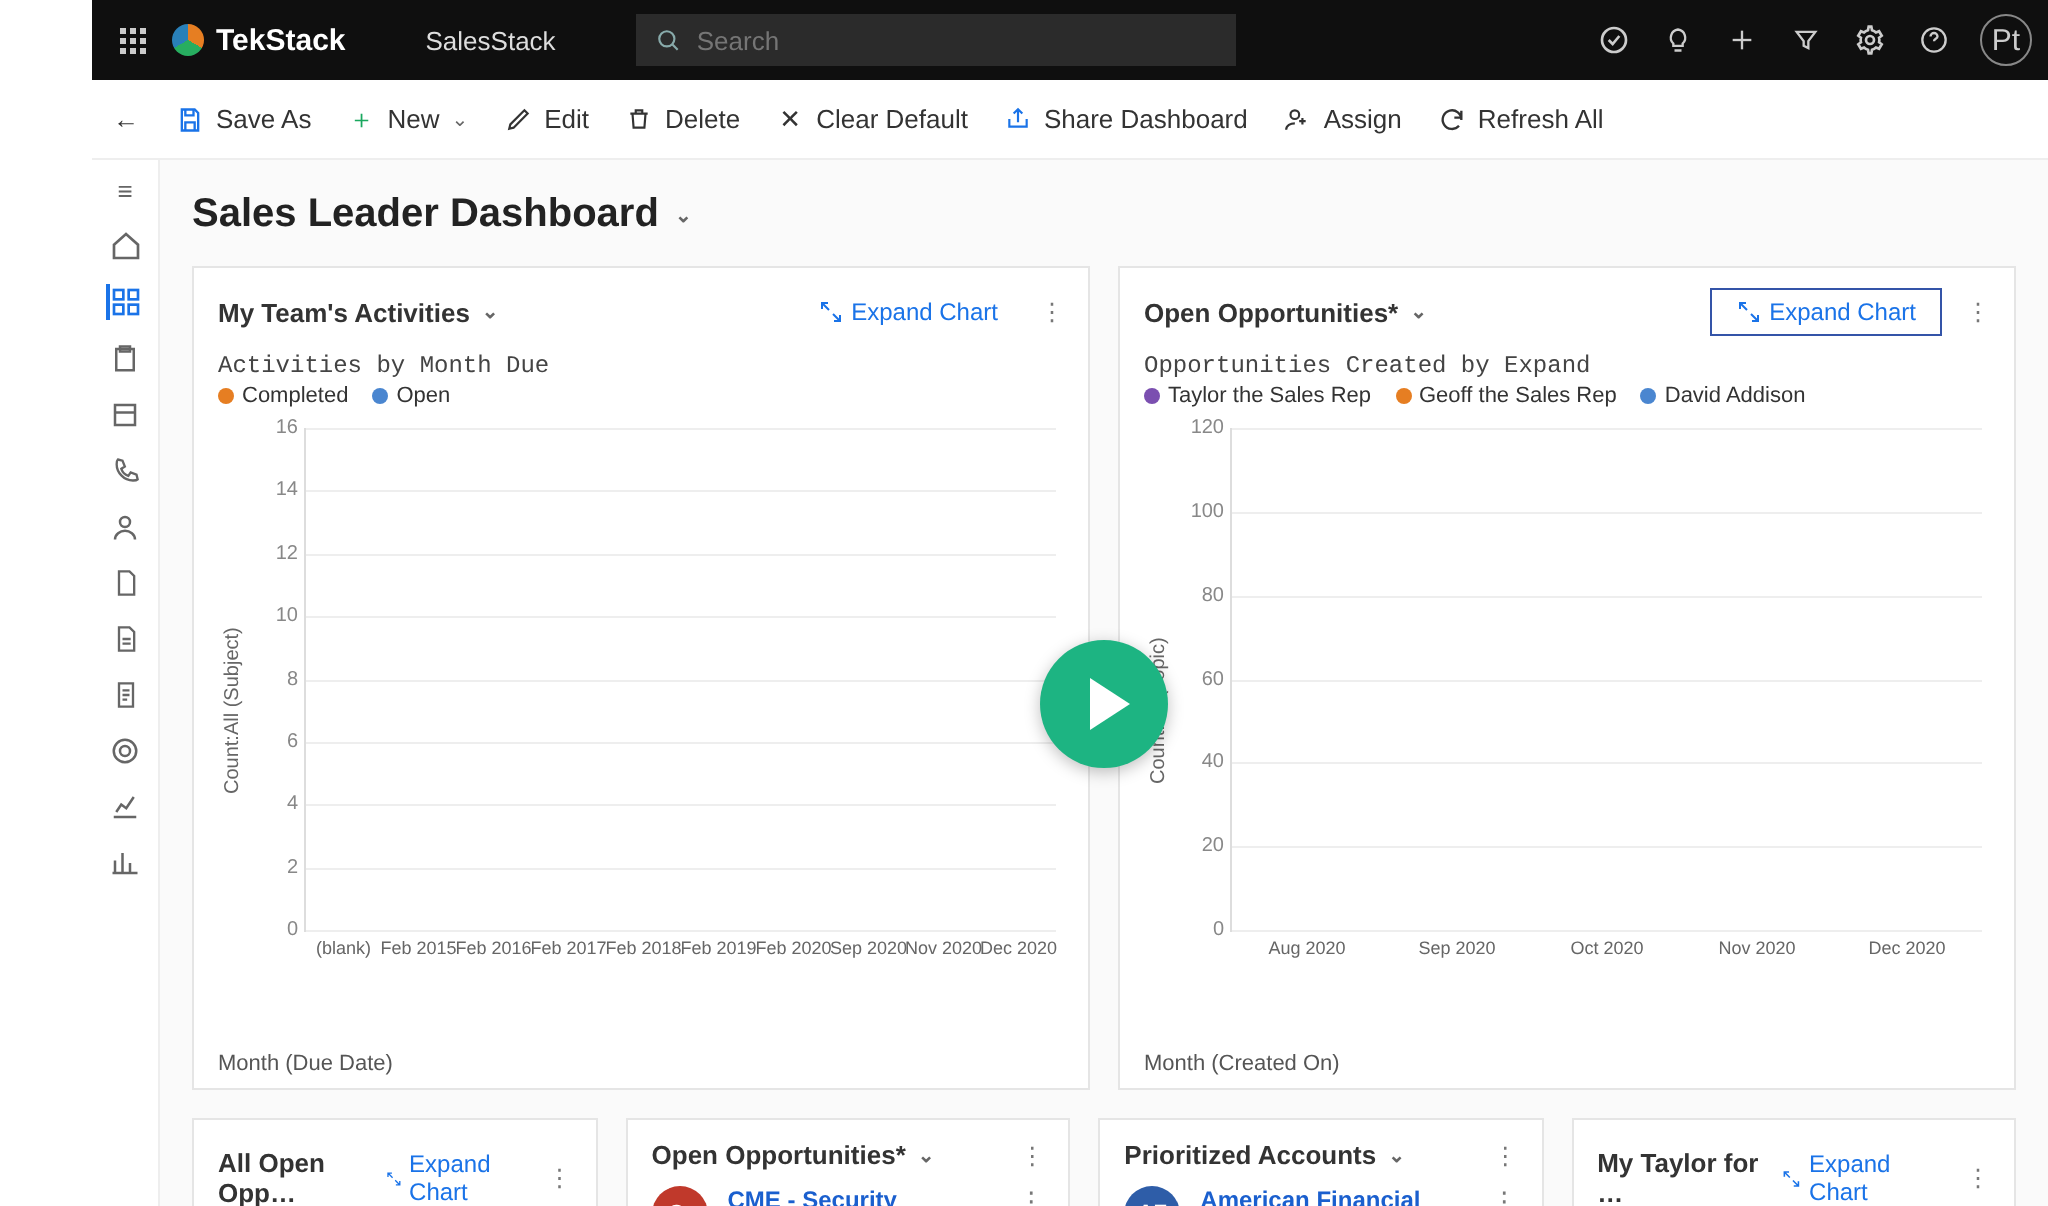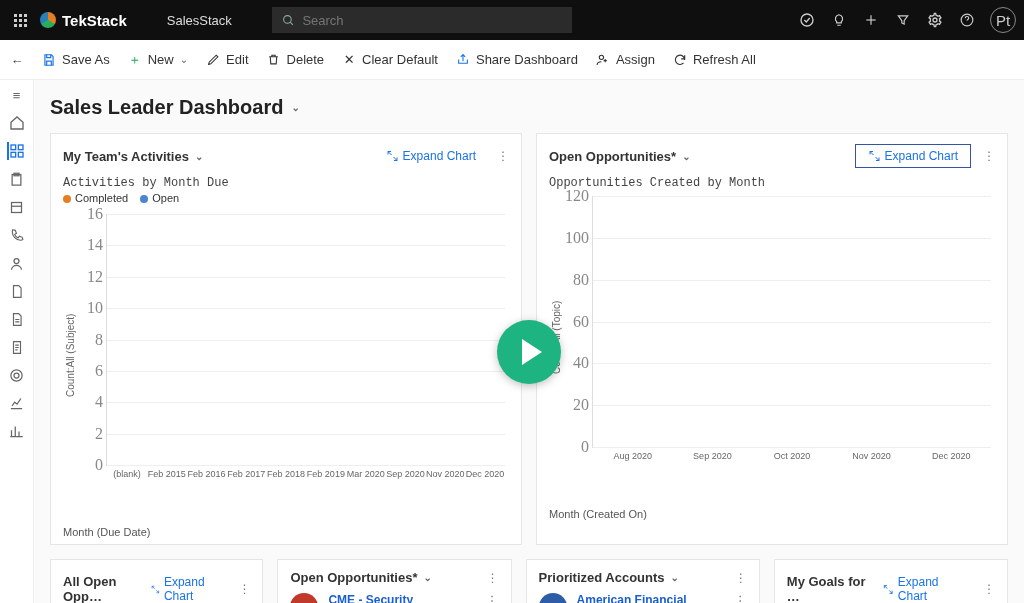--- a/index.html
+++ b/index.html
@@ -1,17 +1,17 @@
 <!DOCTYPE html>
 <html><head>
 <meta charset="utf-8">
 <style>
   * { box-sizing: border-box; margin: 0; padding: 0; }
   body { font-family: 'Segoe UI', Tahoma, sans-serif; font-size: 13px; color: #333; background: #fff; overflow: hidden; }
-  .root { width: 1024px; height: 603px; display: flex; flex-direction: column; }
+  .root { width: 1024px; height: 603px; display: flex; flex-direction: column; padding-left: 46px; }
   
   .topbar { height: 40px; background: #0f0f0f; color: #fff; display: flex; align-items: center; padding: 0 8px; }
   .app-launcher { width: 24px; height: 24px; display: flex; align-items: center; justify-content: center; cursor: pointer; margin-right: 8px; }
   .grid-icon { display: grid; grid-template-columns: repeat(3,3px); grid-template-rows: repeat(3,3px); gap: 2px; }
   .grid-icon span { background: #ccc; width: 3px; height: 3px; }
   .logo { display: flex; align-items: center; gap: 6px; margin-right: 40px; font-weight: 600; font-size: 15px; }
   .logo-circle { width: 16px; height: 16px; border-radius: 50%; background: conic-gradient(#e67e22 0 120deg,#27ae60 120deg 240deg,#2980b9 240deg 360deg); }
   .app-name { color: #ddd; font-size: 13px; margin-right: 40px; }
   .search-box { flex: 0 0 300px; height: 26px; background: #2b2b2b; display: flex; align-items: center; padding: 0 8px; color: #9aa; }
   .search-box input { background: transparent; border: none; outline: none; color: #ccc; font-size: 13px; margin-left: 6px; width: 100%; }
@@ -40,21 +40,21 @@
   .more-dots { color: #777; cursor: pointer; }
   .chart-subtitle { font-size: 12px; color: #444; margin-bottom: 2px; font-family: Liberation Mono, monospace; }
   .legend { font-size: 11px; display: flex; gap: 12px; margin-bottom: 6px; }
   .legend span.swatch { display: inline-block; width: 8px; height: 8px; border-radius: 50%; margin-right: 4px; vertical-align: middle; }
   
   .chart-wrap { display: flex; }
   .ylabel { writing-mode: vertical-rl; transform: rotate(180deg); font-size: 10px; color: #666; text-align: center; padding: 0 2px; }
   .chart1, .chart2 { height: 290px; position: relative; flex: 1; }
   .grid-area { position: absolute; left: 28px; right: 4px; top: 4px; bottom: 34px; border: 1px solid #ddd; border-right:none; border-top:none; }
   .hgrid { position:absolute; left:0; right:0; border-top:1px solid #eee; }
-  .ytick { position:absolute; right:100%; font-size:16px; color:#888; transform:translateY(-50%); padding-right:4px;font-family:Liberation Serif, serif; }
+  .ytick { position:absolute; right:100%; font-size:10px; color:#888; transform:translateY(-50%); padding-right:4px; }
   .bars { position:absolute; left:0; right:0; bottom:0; top:0; display:flex; align-items:flex-end; }
   .barcol { flex:1; display:flex; flex-direction:column; justify-content:flex-end; align-items:center; position:relative; }
   .stack { width: 60%; display:flex; flex-direction:column-reverse; }
   .seg { width:100%; }
   .xtick { position:absolute; top:100%; left:50%; transform:translateX(-50%); font-size:9px; color:#666; white-space:nowrap; margin-top:4px; }
   .xlabel { text-align:left; font-size:11px; color:#555; margin-top:26px; }
   
   .row2 .card { min-height: 80px; }
   .list-item { display:flex; gap:10px; align-items:flex-start; }
   .chip { width:28px; height:28px; border-radius:50%; color:#fff; display:flex; align-items:center; justify-content:center; font-size:11px; font-weight:600; flex-shrink:0; }
@@ -361,21 +361,21 @@
                     <div class="barcol">
                       <div class="stack">
                         <div class="seg" style="background: rgb(230, 126, 34); height: 12.5%;"></div>
                       </div>
                       <div class="xtick">Feb 2019</div>
                     </div>
                     <div class="barcol">
                       <div class="stack">
                         <div class="seg" style="background: rgb(230, 126, 34); height: 18.75%;"></div>
                       </div>
-                      <div class="xtick">Mar 2020</div>
+                      <div class="xtick">Feb 2020</div>
                     </div>
                     <div class="barcol">
                       <div class="stack">
                         <div class="seg" style="background: rgb(230, 126, 34); height: 6.25%;"></div>
                       </div>
                       <div class="xtick">Sep 2020</div>
                     </div>
                     <div class="barcol">
                       <div class="stack">
                         <div class="seg" style="background: rgb(74, 134, 208); height: 43.75%;"></div>
@@ -404,21 +404,26 @@
             <div class="card-actions">
               <span class="expand-link highlighted">
                 <svg width="13" height="12" viewBox="0 0 24 24" fill="none" stroke="#1a73e8" stroke-width="2">
                     <path d="M9 3H3v6M3 3l7 7M15 21h6v-6M21 21l-7-7"></path>
                   </svg>
                 <span>Expand Chart</span>
               </span>
               <span class="more-dots">⋮</span>
             </div>
           </div>
-          <div class="chart-subtitle">Opportunities Created by Month</div>
+          <div class="chart-subtitle">Opportunities Created by Expand</div>
+          <div class="legend">
+            <span><span class="swatch" style="background:#7b4fb0"></span><span>Taylor the Sales Rep</span></span>
+            <span><span class="swatch" style="background:#e67e22"></span><span>Geoff the Sales Rep</span></span>
+            <span><span class="swatch" style="background:#4a86d0"></span><span>David Addison</span></span>
+          </div>
           <div class="chart-wrap">
             <div class="ylabel">Count:All (Topic)</div>
             <div class="chart2" id="chart2">
                 <div class="grid-area">
                   <div class="hgrid" style="top: 100%;"></div>
                   <div class="ytick" style="top: 100%;">0</div>
                   <div class="hgrid" style="top: 83.3333%;"></div>
                   <div class="ytick" style="top: 83.3333%;">20</div>
                   <div class="hgrid" style="top: 66.6667%;"></div>
                   <div class="ytick" style="top: 66.6667%;">40</div>
@@ -528,21 +533,21 @@
               <div class="item-name">American Financial Group</div>
 
             </div>
             <span class="more-dots" style="margin-left:auto">⋮</span>
           </div>
         </div>
 
         <div class="card" style="flex:1">
           <div class="card-header">
             <div class="card-title">
-                <span>My Goals for …</span>
+                <span>My Taylor for …</span>
               </div>
             <div class="card-actions">
               <span class="expand-link">
                 <svg width="12" height="11" viewBox="0 0 24 24" fill="none" stroke="#1a73e8" stroke-width="2">
                     <path d="M9 3H3v6M3 3l7 7M15 21h6v-6M21 21l-7-7"></path>
                   </svg>
                 <span>Expand Chart</span>
               </span>
               <span class="more-dots">⋮</span>
             </div>

